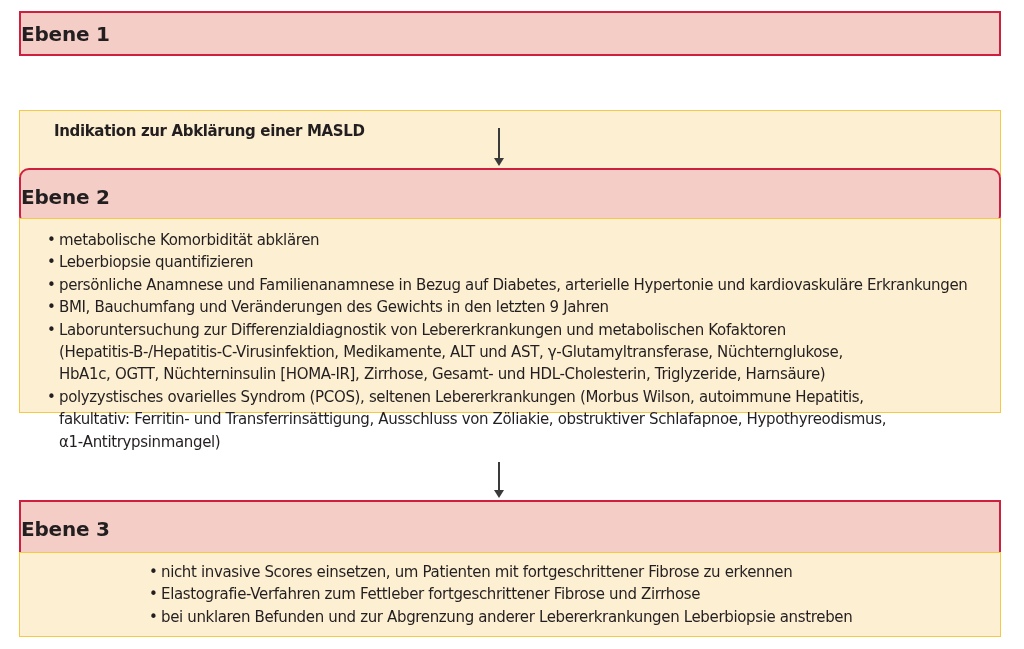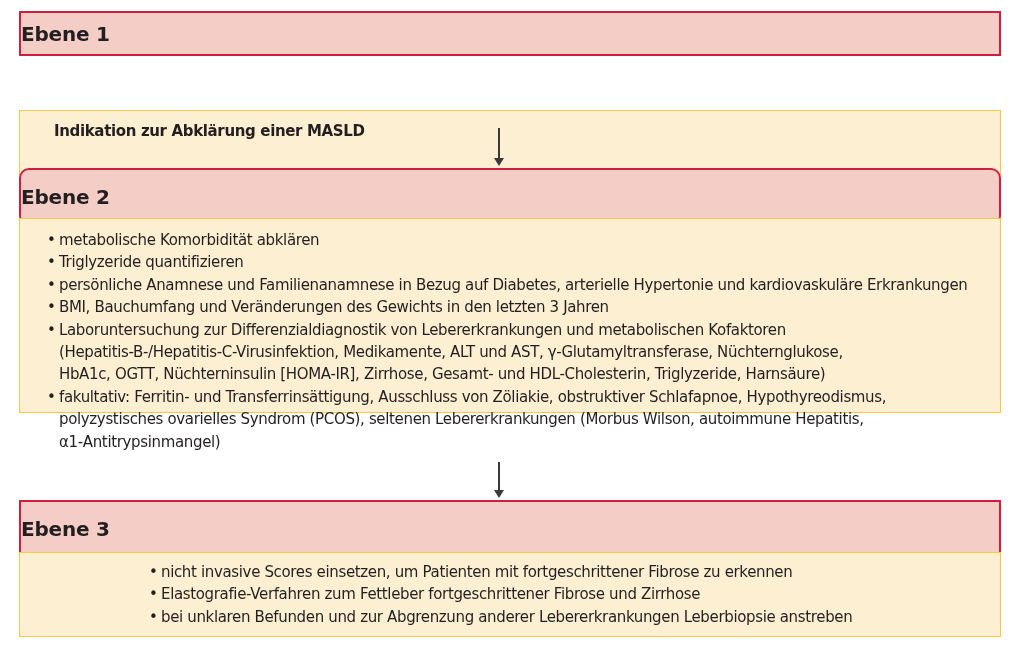--- a/index.html
+++ b/index.html
@@ -45,31 +45,31 @@
 </div>
 
 <div class="arrow" style="top:128px;height:36px;"></div>
 
 <div class="hdr" style="top:168px;height:58px;border-radius:10px;">
   <span>Ebene 2</span>
 </div>
 <div class="box" style="top:218px;height:195px;padding:10px 0 0 27px;">
   <ul>
     <li>metabolische Komorbidität abklären</li>
-    <li>Triglyzeride quantifizieren</li>
+    <li>Leberbiopsie quantifizieren</li>
     <li>persönliche Anamnese und Familienanamnese in Bezug auf Diabetes, arterielle Hypertonie und kardiovaskuläre Erkrankungen</li>
-    <li>BMI, Bauchumfang und Veränderungen des Gewichts in den letzten 3 Jahren</li>
+    <li>BMI, Bauchumfang und Veränderungen des Gewichts in den letzten 9 Jahren</li>
     <li>
       <div>Laboruntersuchung zur Differenzialdiagnostik von Lebererkrankungen und metabolischen Kofaktoren</div>
       <div>(Hepatitis-B-/Hepatitis-C-Virusinfektion, Medikamente, ALT und AST, γ-Glutamyltransferase, Nüchternglukose,</div>
       <div>HbA1c, OGTT, Nüchterninsulin [HOMA-IR], Zirrhose, Gesamt- und HDL-Cholesterin, Triglyzeride, Harnsäure)</div>
     </li>
     <li>
+      <div>polyzystisches ovarielles Syndrom (PCOS), seltenen Lebererkrankungen (Morbus Wilson, autoimmune Hepatitis,</div>
       <div>fakultativ: Ferritin- und Transferrinsättigung, Ausschluss von Zöliakie, obstruktiver Schlafapnoe, Hypothyreodismus,</div>
-      <div>polyzystisches ovarielles Syndrom (PCOS), seltenen Lebererkrankungen (Morbus Wilson, autoimmune Hepatitis,</div>
       <div>α1-Antitrypsinmangel)</div>
     </li>
   </ul>
 </div>
 
 <div class="arrow" style="top:462px;height:34px;"></div>
 
 <div class="hdr" style="top:500px;height:57px;">
   <span>Ebene 3</span>
 </div>

